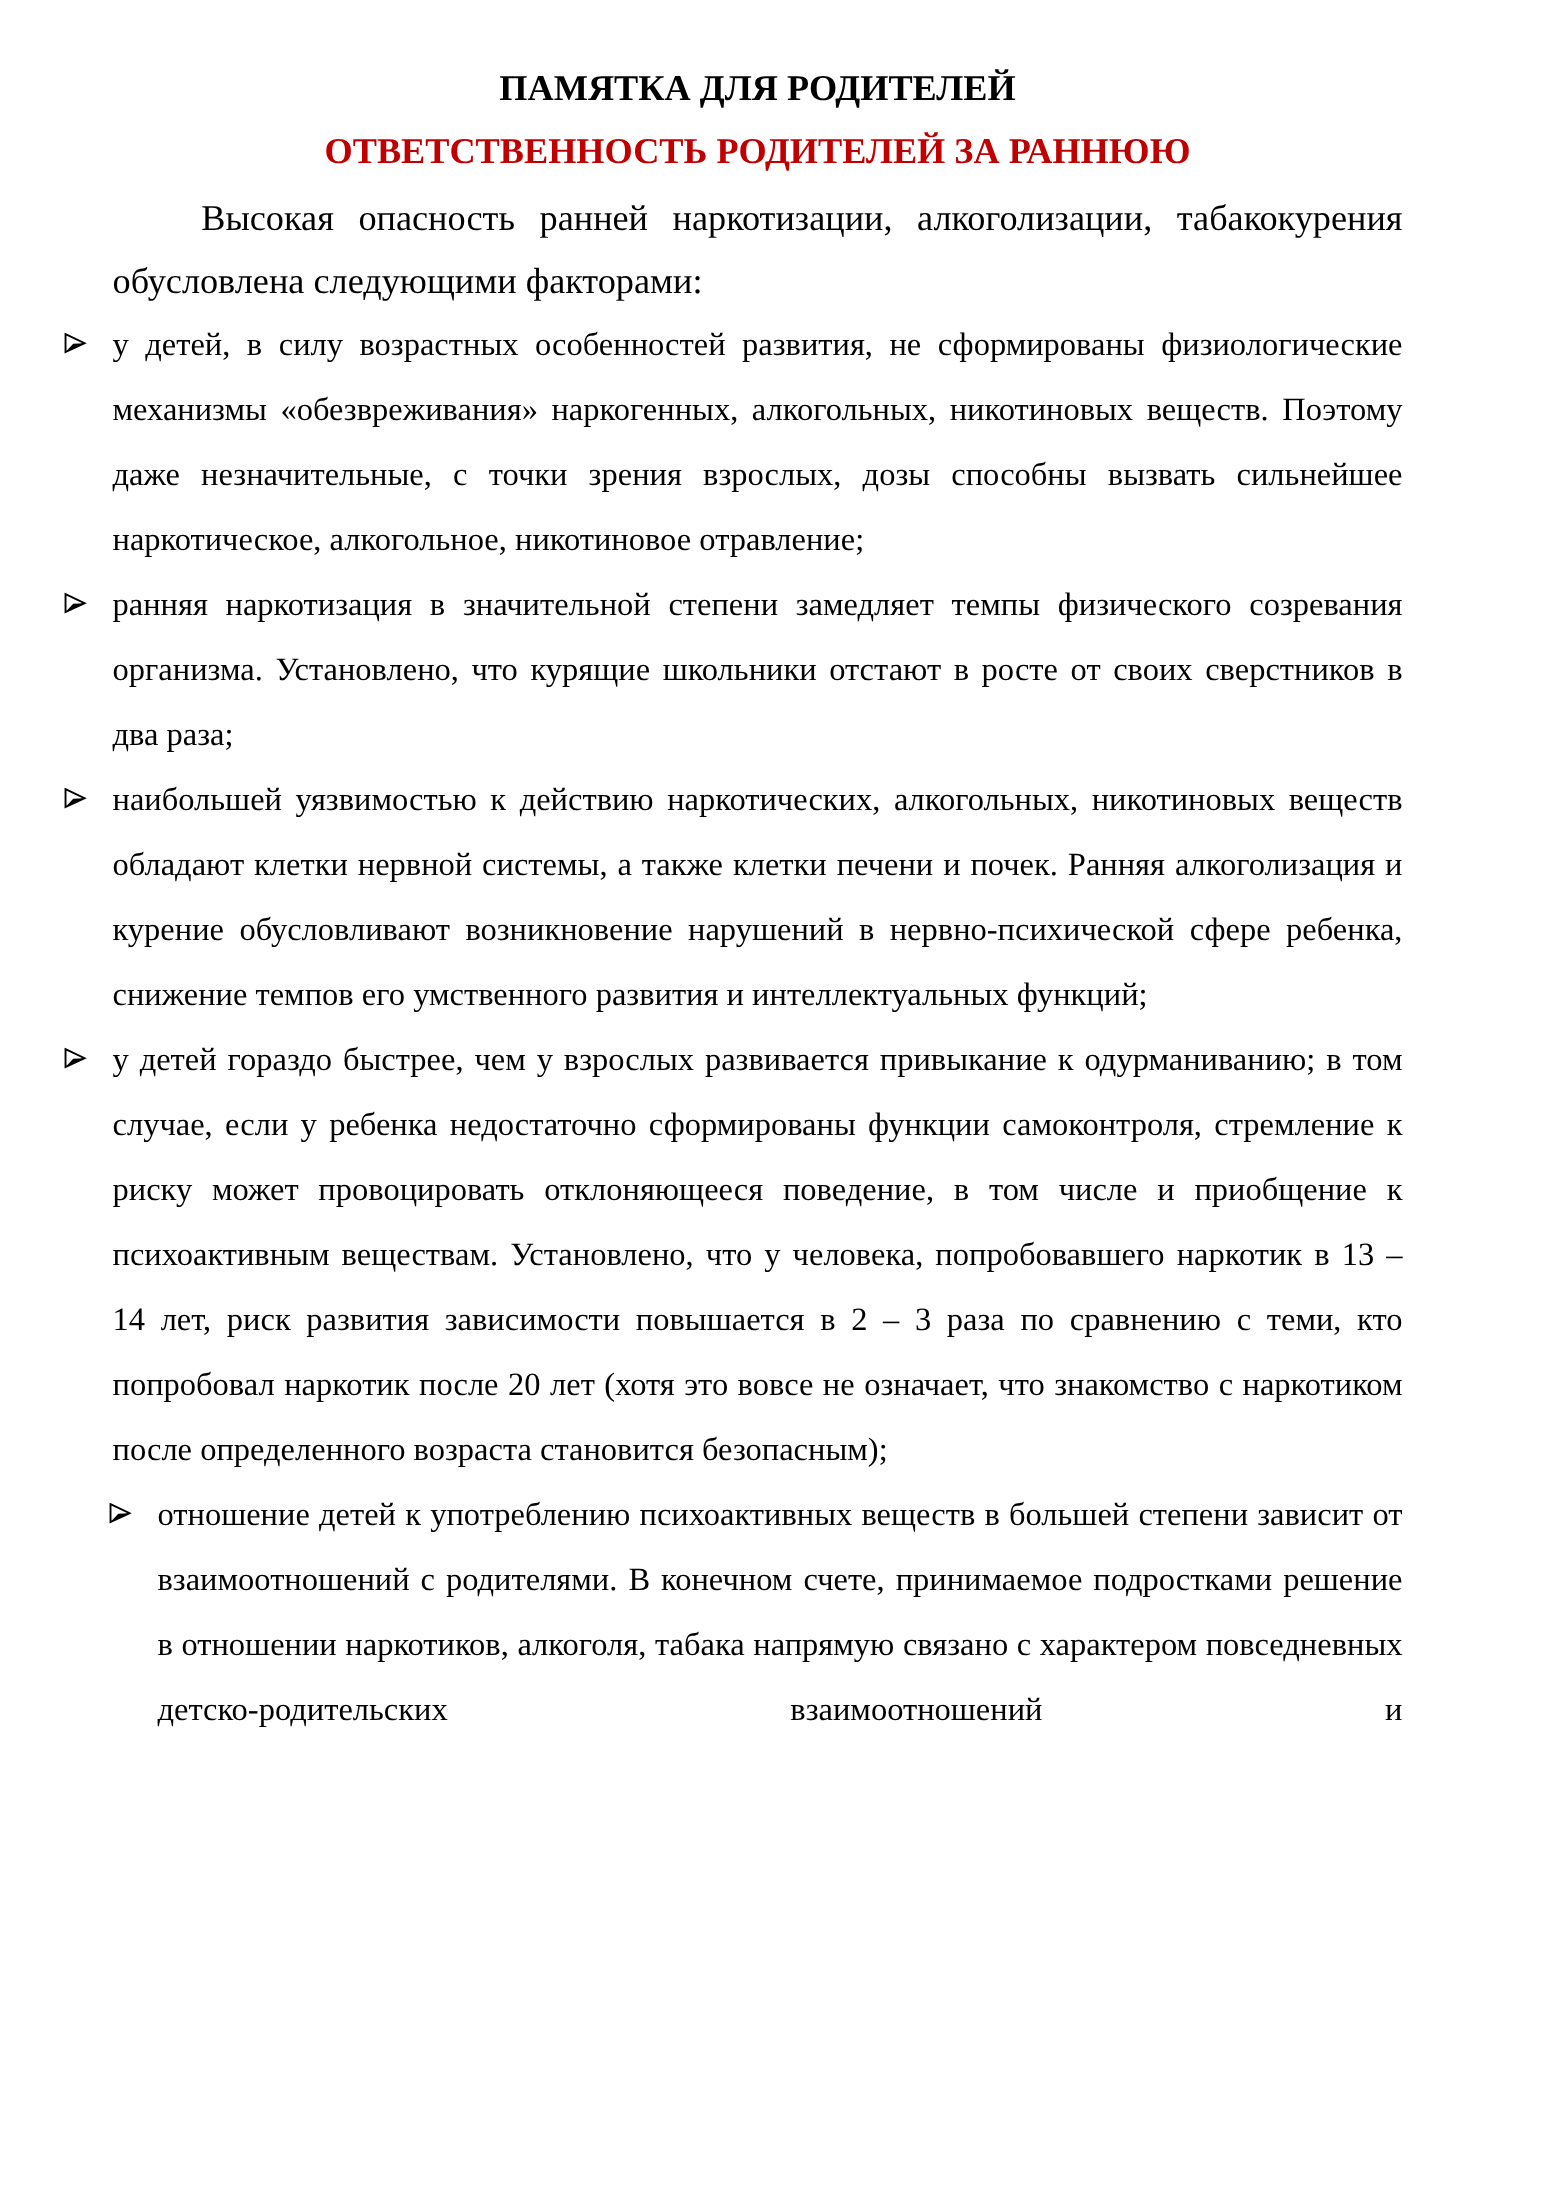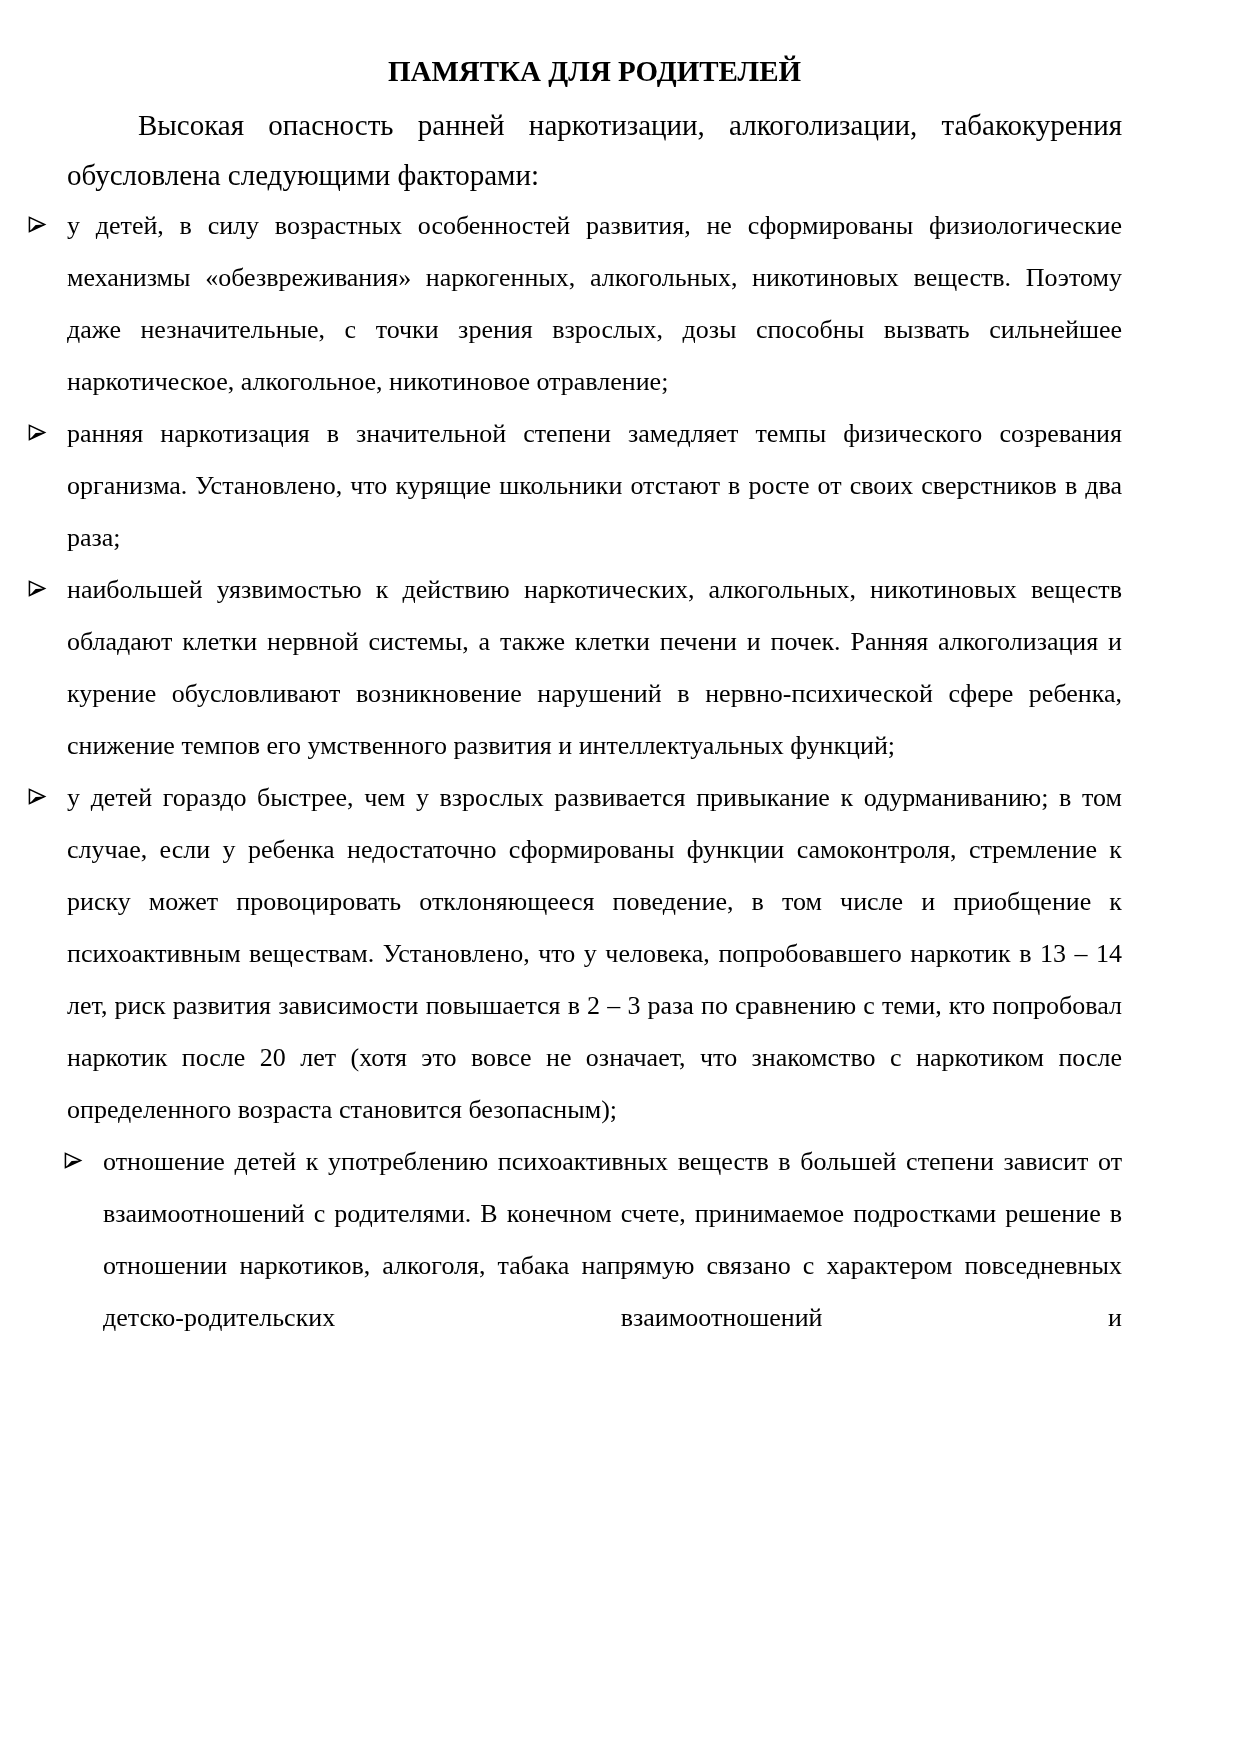--- a/index.html
+++ b/index.html
@@ -12,21 +12,21 @@
     height:var(--page-h);
     background:#ffffff;
     color:#000000;
     font-family:"Liberation Serif","DejaVu Serif",serif;
     overflow:hidden;
   }
   .page{
     box-sizing:border-box;
     width:var(--page-w);
     height:var(--page-h);
-    padding:46px 119px 0 67px;
+    padding:46px 119px 0 90px;
   }
   .doc-title{
     margin:0;
     font-size:29px;
     line-height:50px;
     font-weight:bold;
     text-align:center;
     color:#000000;
   }
   .doc-subtitle{
@@ -67,20 +67,21 @@
     width:19px;
     height:19px;
   }
   .marker svg{ display:block; width:100%; height:100%; }
 </style>
 </head>
 <body>
 
 <div class="page">
   <h1 class="doc-title">ПАМЯТКА ДЛЯ РОДИТЕЛЕЙ</h1>
+  <div class="doc-subtitle">ОТВЕТСТВЕННОСТЬ РОДИТЕЛЕЙ ЗА РАННЮЮ</div>
 
   <p class="intro">Высокая опасность ранней наркотизации, алкоголизации, табакокурения обусловлена следующими факторами:</p>
 
   <ul class="bullet-list">
   <li class="bullet-item">
     <span class="marker">
       <svg viewBox="0 0 20 20" aria-hidden="true">
         <polygon points="1.5,2.5 17.5,10 1.5,17.5" fill="#ffffff" stroke="#000000" stroke-width="1.6" stroke-linejoin="miter"></polygon>
         <polygon points="1.5,17.5 17.5,10 8,10.6" fill="#000000"></polygon>
       </svg>

